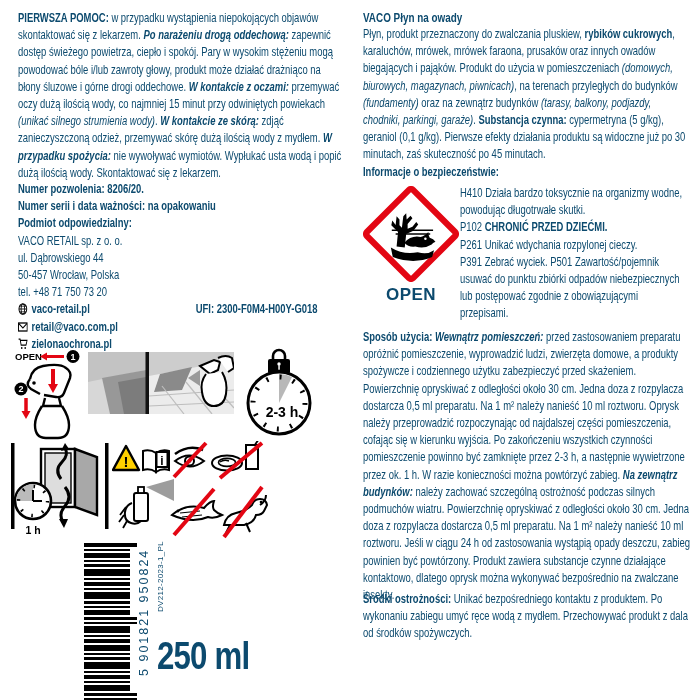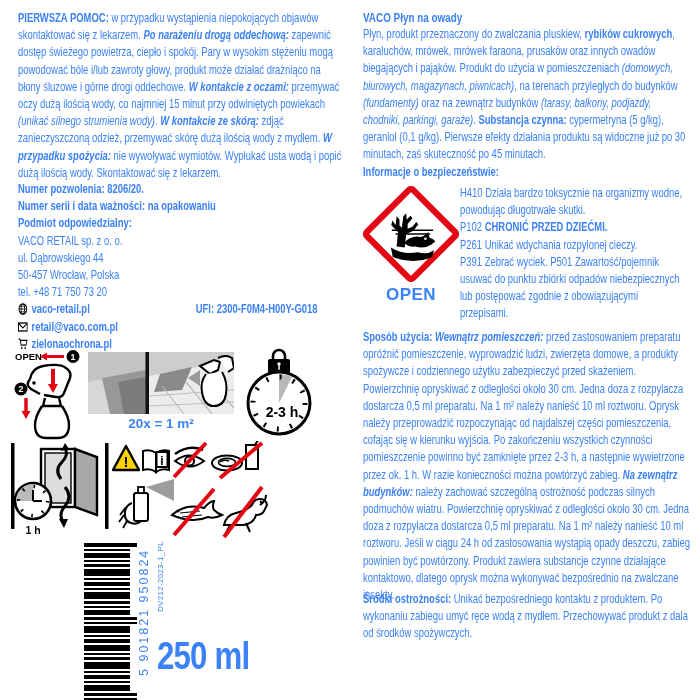--- a/index.html
+++ b/index.html
@@ -1,17 +1,17 @@
 <!DOCTYPE html>
 <html><head>
 <meta charset="utf-8">
 <style>
   html,body{margin:0;padding:0;background:#fff;}
   #label{position:relative;width:700px;height:700px;background:#fff;overflow:hidden;
-         font-family:"Liberation Sans",sans-serif;color:#3b82f6;}
+         font-family:"Liberation Sans",sans-serif;color:#0c4a6e;}
   .abs{position:absolute;}
   .cond{transform:scaleX(0.75);transform-origin:0 0;width:437px;
         font-size:12.6px;line-height:17.2px;}
   .cond-narrow{width:304px;}
   .seg-b{font-weight:700;}
   .seg-i{font-style:italic;}
   .seg-bi{font-weight:700;font-style:italic;}
   p{margin:0;}
   .line{height:17.2px;white-space:nowrap;position:relative;}
   .bold{font-weight:700;}
@@ -99,21 +99,20 @@
       <line x1="61" y1="54" x2="146" y2="50"></line>
       <line x1="74" y1="34" x2="96" y2="62"></line>
       <line x1="98" y1="30" x2="124" y2="62"></line>
       <line x1="120" y1="27" x2="146" y2="56"></line>
     </g>
     <polygon points="100,26 112,18 112,34" fill="#9a9a9a"></polygon>
     <path d="M112,14 l14,-6 6,2 -2,8 -8,4 z" fill="#fff" stroke="#000" stroke-width="2"></path>
     <path d="M118,22 q-6,8 -4,18 q2,14 12,14 q10,0 12,-12 q2,-12 -4,-22" fill="#fff" stroke="#000" stroke-width="2"></path>
     <path d="M130,6 q8,-4 14,0 l2,10 -6,4" fill="#fff" stroke="#000" stroke-width="2"></path>
   </svg>
-  <div id="dose-caption" class="abs" style="left:88px;top:416px;">20x = 1 m²</div>
 
   <svg id="pic-clock-lock" class="abs" style="left:241px;top:346px;" width="76" height="92" viewBox="0 0 76 92">
     <path d="M32,13 v-3 a6,6 0 0 1 12,0 v3" fill="none" stroke="#000" stroke-width="2.6"></path>
     <rect x="27" y="13" width="22" height="15" rx="2" fill="#000"></rect>
     <circle cx="38" cy="18" r="1.7" fill="#fff"></circle>
     <rect x="37.3" y="19.2" width="1.5" height="4.5" fill="#fff"></rect>
     <circle cx="38" cy="57" r="31" fill="#fff" stroke="#000" stroke-width="3"></circle>
     <path d="M38,57 L38,28 A29,29 0 0 1 51,31 Z" fill="#b8b8b8"></path>
     <circle cx="38" cy="57" r="26" fill="none" stroke="#000" stroke-width="5" stroke-dasharray="2 11.6"></circle>
     <text x="41" y="71" font-size="14" font-weight="bold" text-anchor="middle">2-3 h</text>

